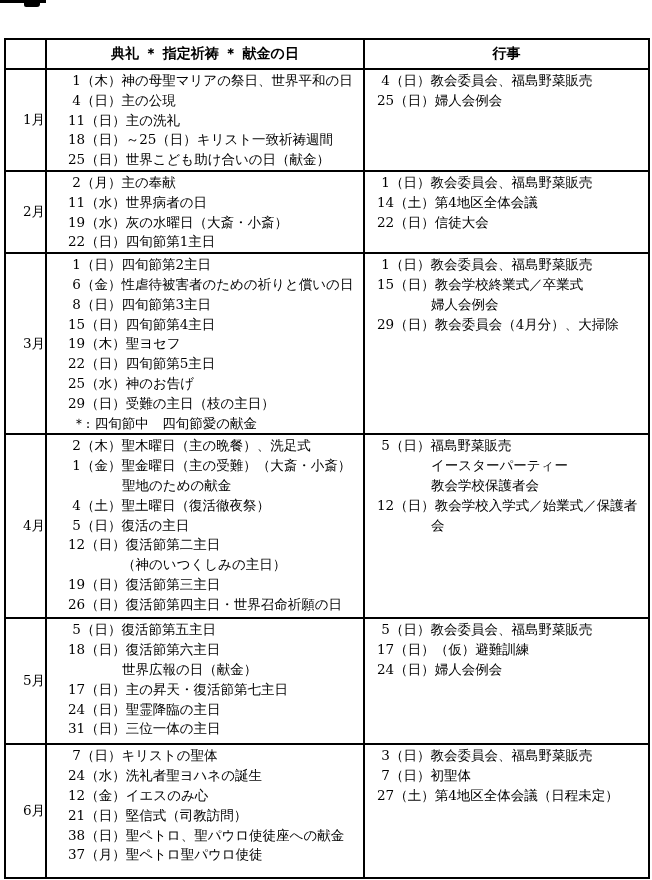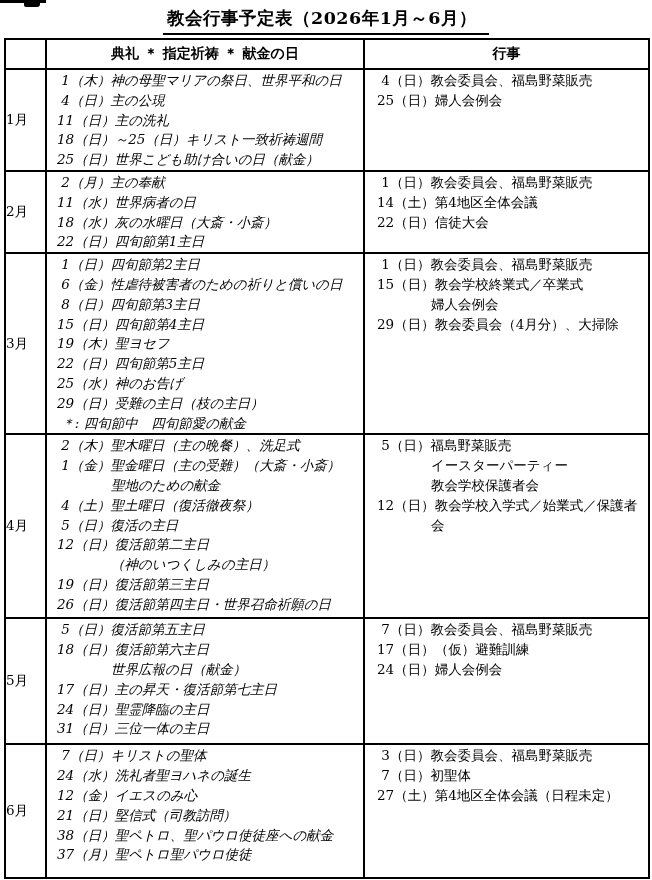--- a/index.html
+++ b/index.html
@@ -24,37 +24,34 @@
 
   table.sched {
     position:absolute; left:4px; top:38px;
     width:644px; border-collapse:collapse; table-layout:fixed;
   }
   .sched th, .sched td { border:2px solid #000; padding:0; overflow:hidden; }
   .sched th {
     font-size:14px; font-weight:bold;
     text-align:center; vertical-align:middle;
   }
-  td.mcell { text-align:left; vertical-align:middle; font-size:13.5px; }
+  td.mcell { text-align:right; vertical-align:middle; font-size:13.5px; }
   td.lcell, td.ecell { vertical-align:top; font-size:13.5px; }
-  td.lcell { padding:1px 2px 0 10px;font-style:italic; }
+  td.lcell { padding:1px 2px 0 21px; }
   td.ecell { padding:1px 2px 0 12px; }
   .line { white-space:pre; line-height:19.8px; height:19.8px; }
 </style>
 </head>
 <body>
 
 <div class="page">
 
   <div class="artifact-bar"></div>
   <div class="artifact-blob"></div>
 
-  <div class="title-wrap">
-    <span class="title">教会行事予定表（2026年1月～6月）</span>
-  </div>
 
   <table class="sched">
     <colgroup>
       <col style="width:41px">
       <col style="width:318px">
       <col style="width:285px">
     </colgroup>
     <tbody>
       <tr style="height:30px">
         <th></th>
@@ -75,21 +72,21 @@
             <div class="line"> 4（日）教会委員会、福島野菜販売</div>
             <div class="line">25（日）婦人会例会</div>
           </td>
       </tr>
 
       <tr style="height:82px">
         <td class="mcell">2月</td>
         <td class="lcell">
             <div class="line"> 2（月）主の奉献</div>
             <div class="line">11（水）世界病者の日</div>
-            <div class="line">18（水）灰の水曜日（大斎・小斎）</div>
+            <div class="line">19（水）灰の水曜日（大斎・小斎）</div>
             <div class="line">22（日）四旬節第1主日</div>
           </td>
         <td class="ecell">
             <div class="line"> 1（日）教会委員会、福島野菜販売</div>
             <div class="line">14（土）第4地区全体会議</div>
             <div class="line">22（日）信徒大会</div>
           </td>
       </tr>
 
       <tr style="height:180px">
@@ -139,21 +136,21 @@
         <td class="mcell">5月</td>
         <td class="lcell">
             <div class="line"> 5（日）復活節第五主日</div>
             <div class="line">18（日）復活節第六主日</div>
             <div class="line">　　　　世界広報の日（献金）</div>
             <div class="line">17（日）主の昇天・復活節第七主日</div>
             <div class="line">24（日）聖霊降臨の主日</div>
             <div class="line">31（日）三位一体の主日</div>
           </td>
         <td class="ecell">
-            <div class="line"> 7（日）教会委員会、福島野菜販売</div>
+            <div class="line"> 5（日）教会委員会、福島野菜販売</div>
             <div class="line">17（日）（仮）避難訓練</div>
             <div class="line">24（日）婦人会例会</div>
           </td>
       </tr>
 
       <tr style="height:134px">
         <td class="mcell">6月</td>
         <td class="lcell">
             <div class="line"> 7（日）キリストの聖体</div>
             <div class="line">24（水）洗礼者聖ヨハネの誕生</div>

